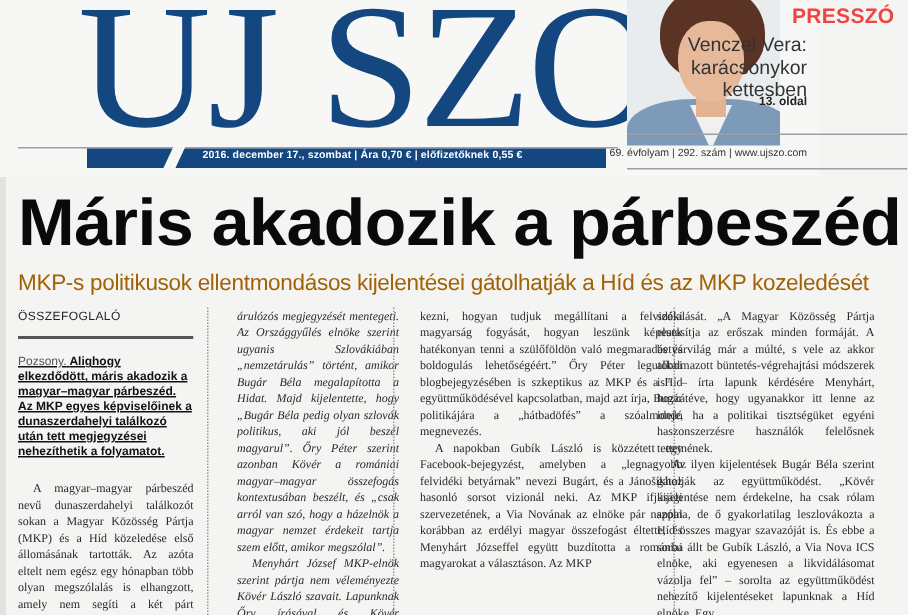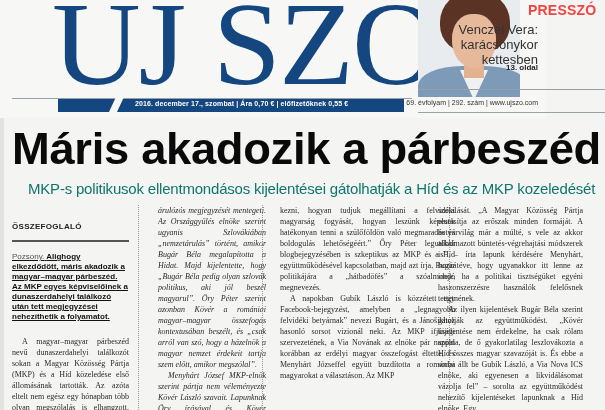--- a/index.html
+++ b/index.html
@@ -17,30 +17,30 @@
   .photo .neck { position:absolute; left:46px; top:62px; width:20px; height:16px; background:#e3b293; }
   .photo .jacket { position:absolute; left:0px; top:66px; width:110px; height:50px; border-radius:40% 40% 0 0; background:#7d9ab8; }
   .photo .collar { position:absolute; left:42px; top:70px; width:28px; height:30px; background:#f0f0f0; clip-path:polygon(0 0,100% 0,50% 100%); }
   .presszo { position:absolute; left:528px; top:2px; font-family:"Liberation Sans", sans-serif; font-size:14px; font-weight:bold; color:#ef4444; letter-spacing:0.2px; }
   .teaser { position:absolute; right:8px; top:22px; width:90px; text-align:right; font-family:"Liberation Sans", sans-serif; font-size:13px; line-height:15px; color:#333; }
   .pageref { position:absolute; right:8px; top:63px; font-family:"Liberation Sans", sans-serif; font-size:8px; font-weight:bold; color:#222; }
   .rule-right { position:absolute; left:418px; top:89px; width:187px; height:1px; background:#9aa0a8; }
   .volinfo { position:absolute; right:8px; top:99px; font-family:"Liberation Sans", sans-serif; font-size:7px; color:#333; white-space:nowrap; }
   .rule-right2 { position:absolute; left:418px; top:112px; width:187px; height:1px; background:#9aa0a8; }
   .headline { position:absolute; left:12px; top:124px; font-family:"Liberation Sans", sans-serif; font-weight:bold; font-size:44px; line-height:50px; color:#0a0a0a; white-space:nowrap; letter-spacing:-0.3px; transform:scaleX(1.03); transform-origin:left top; }
-  .subhead { position:absolute; left:12px; top:180px; font-family:"Liberation Sans", sans-serif; font-size:15px; color:#0f766e; white-space:nowrap; letter-spacing:-0.2px;margin-left:16px; }
+  .subhead { position:absolute; left:12px; top:180px; font-family:"Liberation Sans", sans-serif; font-size:15px; color:#a16207; white-space:nowrap; letter-spacing:-0.2px; }
   .col { position:absolute; top:205px; font-size:8px; line-height:11px; text-align:justify; color:#2a2a2a; overflow:hidden; height:205px; }
   .col p { margin:0; text-indent:10px; }
   .col p.noindent { text-indent:0; }
   .col1 { left:12px; width:117px; }
   .col2 { left:158px; width:108px;font-style:italic; }
   .col3 { left:268px; width:108px;margin-left:12px; }
   .col5 { left:438px; width:145px; }
   .vsep { position:absolute; top:205px; width:0; height:205px; border-left:1px dotted #999; }
-  .summary-label { font-family:"Liberation Sans", sans-serif; font-size:8px; font-weight:bold; color:#222; letter-spacing:0.3px;margin-top:16px; }
+  .summary-label { font-family:"Liberation Sans", sans-serif; font-size:8px; font-weight:normal; color:#222; letter-spacing:0.3px; }
   .summary-rule { height:2px; background:#555; margin:8px 0 10px 0; }
   .summary { font-family:"Liberation Sans", sans-serif; font-size:8px; line-height:10px; font-weight:bold; color:#111; text-align:left; margin-bottom:14px;text-decoration:underline; }
   .summary .dateline { font-weight:normal; color:#555; }
   .left-border { position:absolute; left:0; top:0; width:4px; height:410px; background:#e2e2e0; }
 </style>
 </head>
 <body>
 
 <div class="left-border"></div>
 

